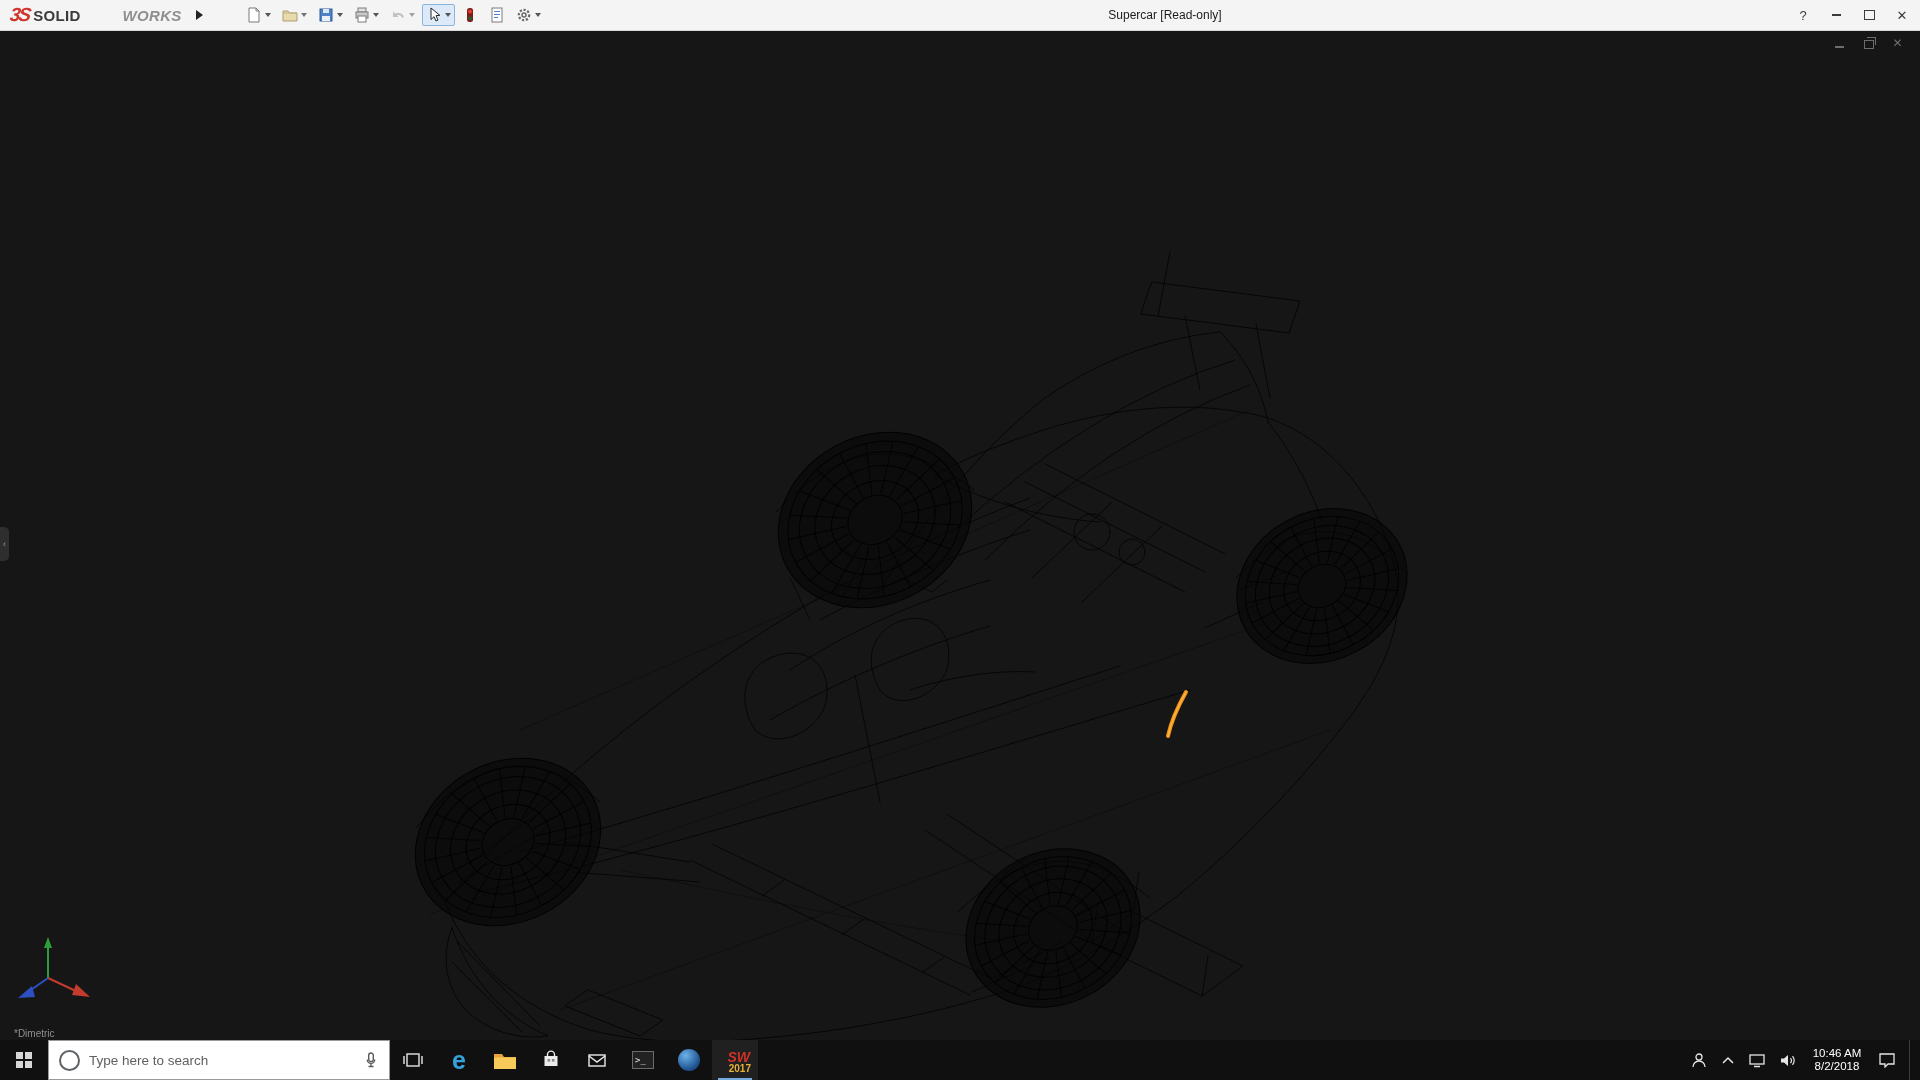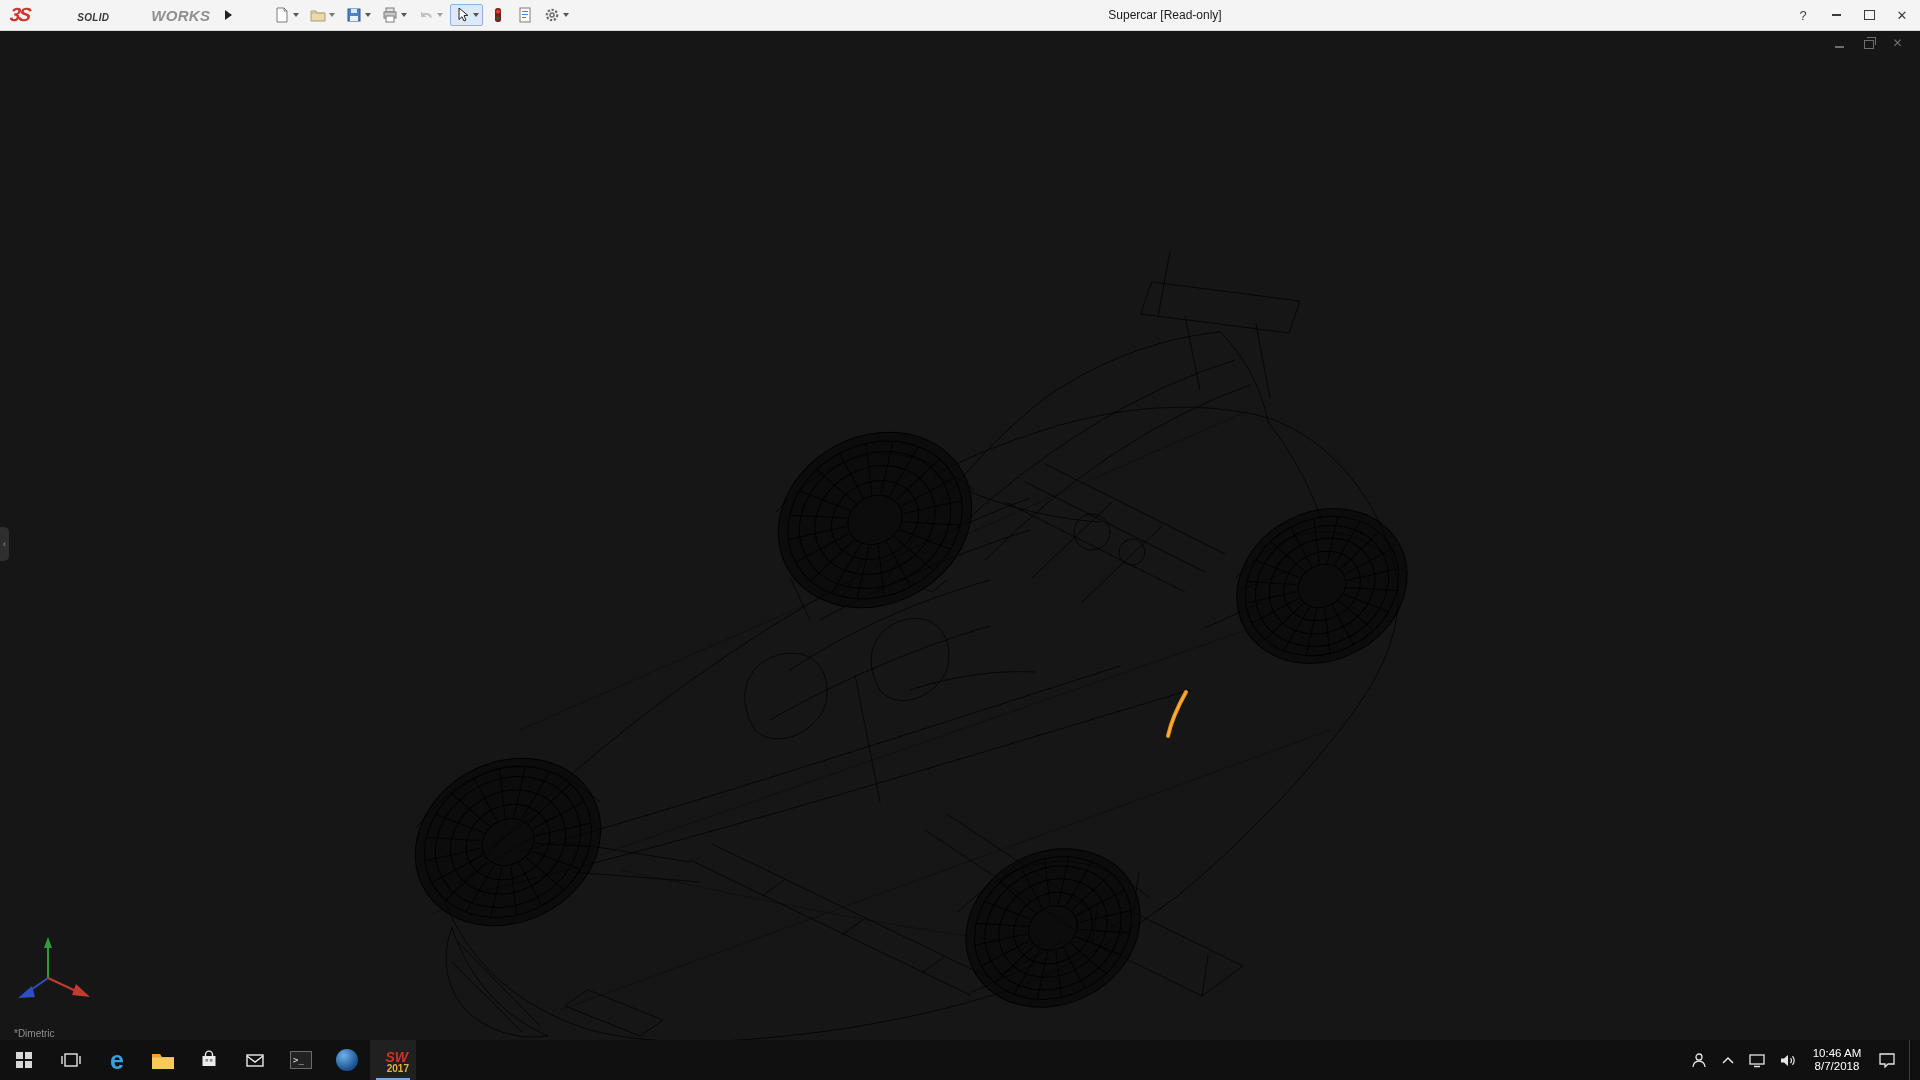--- a/index.html
+++ b/index.html
@@ -3,21 +3,21 @@
 <meta charset="utf-8">
 <style>
   html,body{margin:0;padding:0;width:1920px;height:1080px;overflow:hidden;
     font-family:"Liberation Sans",sans-serif;background:#161616;-webkit-user-select:none;user-select:none;}
 
   
   .titlebar{position:absolute;left:0;top:0;width:1920px;height:30px;background:#f4f4f4;
     border-bottom:1px solid #d9d9d9;display:flex;align-items:center;z-index:50;}
   .brand{display:flex;align-items:baseline;margin-left:10px;white-space:nowrap;}
   .brand .mark{color:#d0342c;font-weight:bold;font-style:italic;font-size:19px;letter-spacing:-2px;margin-right:4px;transform:skewX(-8deg);}
-  .brand .solid{color:#3a3a3a;font-weight:bold;font-style:italic;font-size:10px;letter-spacing:.3px;margin-left:44px;}
+  .brand .solid{color:#3a3a3a;font-weight:bold;font-size:15px;letter-spacing:.3px;}
   .brand .works{color:#8f8f8f;font-weight:bold;font-style:italic;font-size:15px;letter-spacing:.3px;padding-left:42px;}
   .flyout-btn{margin-left:10px;width:16px;height:22px;display:flex;align-items:center;justify-content:center;cursor:pointer;}
   .tri-right{width:0;height:0;border-top:5px solid transparent;border-bottom:5px solid transparent;border-left:7px solid #222;}
   .qat{display:flex;align-items:center;margin-left:34px;gap:3px;}
   .tool{display:flex;align-items:center;gap:2px;padding:2px 3px;border:1px solid transparent;border-radius:2px;}
   .tool.active{background:#dcе9f8;background:#dce9f8;border-color:#8db4dd;}
   .tool.dim{opacity:.5;}
   .tool.semidim{opacity:.8;}
   .caret{width:0;height:0;border-left:3.5px solid transparent;border-right:3.5px solid transparent;border-top:4px solid #555;margin-left:1px;}
   .win-title{position:absolute;left:1165px;top:0;height:30px;transform:translateX(-50%);
@@ -392,20 +392,30 @@
 <footer class="taskbar">
   <div class="tb-start">
     <span class="winlogo">
         <span></span>
         <span></span>
         <span></span>
         <span></span>
       </span>
   </div>
 
+  <div class="searchbox">
+    <span class="cortana-ring"></span>
+    <span class="search-text">Type here to search</span>
+    <span class="mic">
+      <svg width="16" height="18" viewBox="0 0 16 18">
+          <path d="M8 2a2.3 2.3 0 0 1 2.3 2.3v4a2.3 2.3 0 0 1-4.6 0v-4A2.3 2.3 0 0 1 8 2z" fill="none" stroke="#5a5a5a" stroke-width="1.4"></path>
+          <path d="M4.2 8.6a3.8 3.8 0 0 0 7.6 0 M8 12.4V15.5 M5.5 15.5h5" fill="none" stroke="#5a5a5a" stroke-width="1.3"></path>
+        </svg>
+    </span>
+  </div>
 
   <div class="apps">
     <div class="app-slot">
       <svg width="22" height="18" viewBox="0 0 22 18">
           <rect x="5" y="3" width="12" height="12" fill="none" stroke="#e6e6e6" stroke-width="1.4"></rect>
           <path d="M2 5v8 M20 5v8" stroke="#e6e6e6" stroke-width="1.4"></path>
         </svg>
     </div>
     <div class="app-slot">
       <span class="edge-e">e</span>
@@ -463,21 +473,21 @@
         </svg>
     </span>
     <span class="tray-ico">
       <svg width="17" height="15" viewBox="0 0 17 15">
           <path d="M2 5.5v4h3l4 3.5v-11L5 5.5z" fill="#e6e6e6"></path>
           <path d="M11.5 5a4 4 0 0 1 0 5 M13.5 3.2a7 7 0 0 1 0 8.6" fill="none" stroke="#e6e6e6" stroke-width="1.2"></path>
         </svg>
     </span>
     <div class="clock">
       <div>10:46 AM</div>
-      <div>8/7/2018</div>
+      <div>8/2/2018</div>
     </div>
     <span class="tray-ico">
       <svg width="18" height="16" viewBox="0 0 18 16">
           <path d="M2 2h14v10h-6l-3 3v-3H2z" fill="none" stroke="#e6e6e6" stroke-width="1.3"></path>
         </svg>
     </span>
     <span class="show-desktop"></span>
   </div>
 </footer>
 

